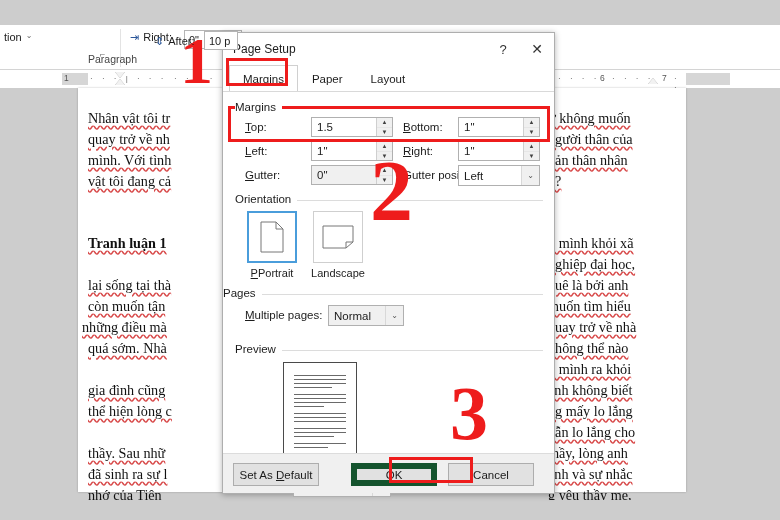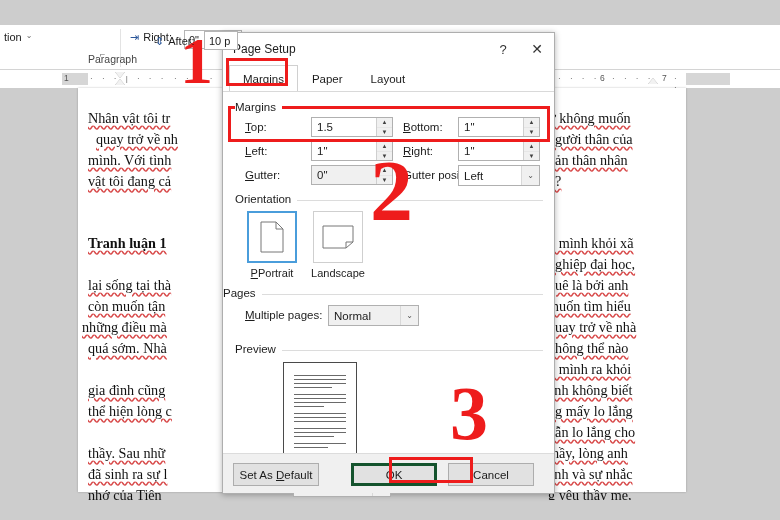--- a/index.html
+++ b/index.html
@@ -145,21 +145,21 @@
 
   .dlg-footer {
     position: absolute; left: 0; bottom: 0; width: 100%; height: 40px;
     background: #f0f0f0; border-top: 1px solid #dcdcdc;
   }
   .btn {
     position: absolute; height: 23px; background: #e1e1e1;
     border: 1px solid #adadad; display: flex; align-items: center; justify-content: center;
     font-size: 11.5px; color: #1c1c1c;
   }
-  .btn.default { border: 3px solid #14532d; background: #e1e1e1; }
+  .btn.default { border: 6px solid #14532d; background: #e1e1e1; }
 
   
   .redbox { position: absolute; border: 3px solid #ee1c1c; }
   .rednum {
     position: absolute; color: #ee1c1c; font-family: "Liberation Serif", serif;
     font-weight: bold; line-height: 1;
   }
   .ann-1 { left: 180px; top: 28px; font-size: 66px; }
   .ann-2 { left: 370px; top: 148px; font-size: 86px; }
   .ann-3 { left: 450px; top: 375px; font-size: 76px; }
@@ -221,21 +221,21 @@
       <span style="position:absolute;left:106px;top:0;font-size:8.5px;color:#555;">7</span>
       <span style="position:absolute;left:118px;top:1px;font-size:8px;color:#666;letter-spacing:3.5px;">· ·</span>
     </div>
     <div class="ruler-track" style="left:686px; width:44px;"></div>
     <div class="indent-marker marker-up" style="left:648px; top:8px;"></div>
   </div>
 
   <div class="page-area">
     <div class="page page-left">
       <div class="doc-text" style="left:10px; top:20px;"><span class="sq">Nhân vật tôi tr</span></div>
-      <div class="doc-text" style="left:10px; top:41px;margin-left:8px;"><span class="sq">quay trở về nh</span></div>
+      <div class="doc-text" style="left:10px; top:41px;"><span class="sq">quay trở về nh</span></div>
       <div class="doc-text" style="left:10px; top:62px;"><span class="sq">mình. Với tình</span></div>
       <div class="doc-text" style="left:10px; top:83px;"><span class="sq">vật tôi đang cả</span></div>
 
       <div class="doc-text bold" style="left:10px; top:145px;"><span class="sq">Tranh luận 1</span></div>
       <div class="doc-text" style="left:10px; top:187px;"><span class="sq">lại sống tại thà</span></div>
       <div class="doc-text" style="left:10px; top:208px;"><span class="sq">còn muốn tận</span></div>
       <div class="doc-text" style="left:4px; top:229px;text-align:center;"><span class="sq">những điều mà</span></div>
       <div class="doc-text" style="left:10px; top:250px;"><span class="sq">quá sớm. Nhà</span></div>
       <div class="doc-text" style="left:10px; top:292px;"><span class="sq">gia đình cũng</span></div>
       <div class="doc-text" style="left:10px; top:313px;"><span class="sq">thể hiện lòng c</span></div>
@@ -358,21 +358,21 @@
           <path d="M1 1 H31 V17 L24 23 H1 Z" fill="#ffffff" stroke="#777" stroke-width="1"></path>
           <path d="M24 23 V17 H31" fill="none" stroke="#777" stroke-width="1"></path>
         </svg>
       </div>
       <div class="orient-cap" style="left:85px; top:202px;">Landscape</div>
 
       <div class="grp-title" style="left:0; top:222px;">Pages</div>
       <div class="grp-line" style="left:12px; top:229px; width:308px;"></div>
 
       <div class="fld-label" style="left:22px; top:244px;"><span class="ul">M</span>ultiple pages:</div>
-      <div class="combo" style="left:105px; top:240px; width:91px; background:#f0f0f0;">
+      <div class="combo" style="left:105px; top:240px; width:76px; background:#f0f0f0;">
         <span class="val">Normal</span>
         <span class="arrow">⌄</span>
       </div>
 
       <div class="grp-title" style="left:12px; top:278px;">Preview</div>
       <div class="grp-line" style="left:12px; top:285px; width:308px;"></div>
 
       <div class="preview-page" style="left:60px; top:297px;">
         <div class="pv-line" style="left:10px; top:12px; width:52px;"></div>
         <div class="pv-line" style="left:10px; top:16px; width:52px;"></div>

